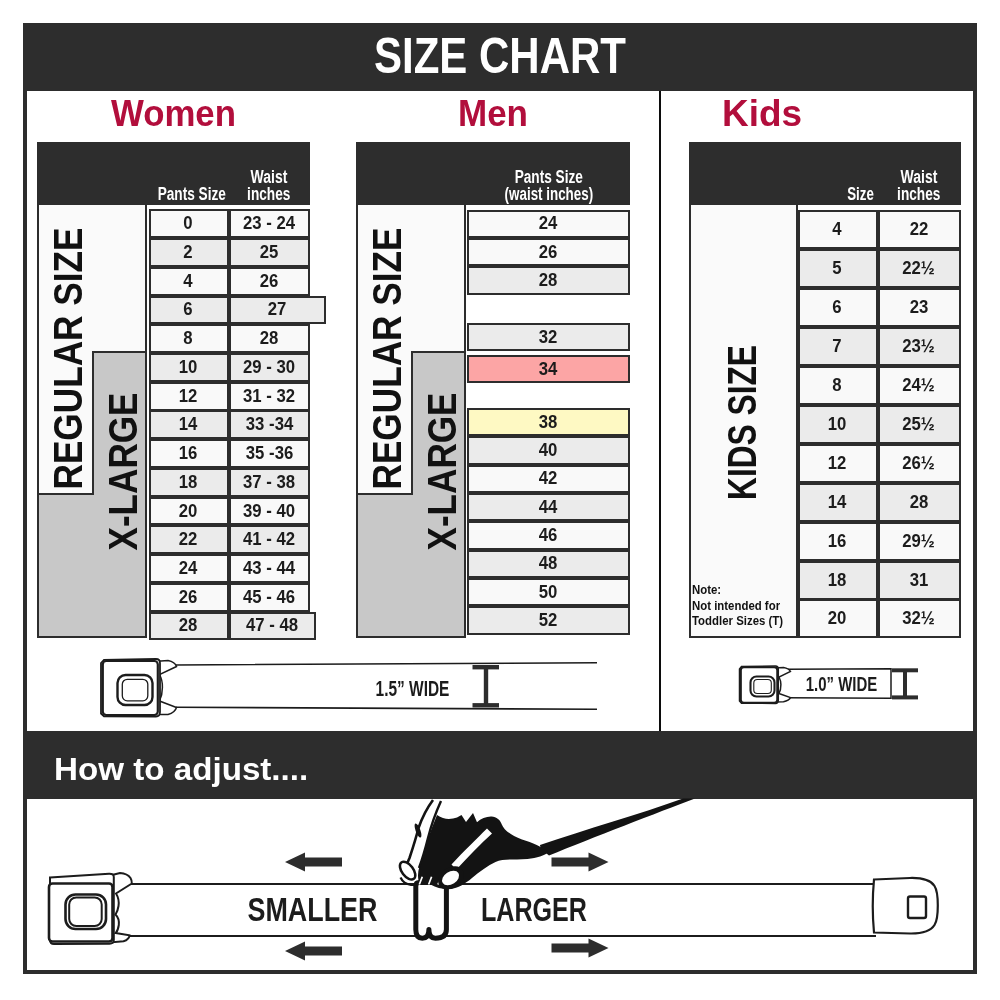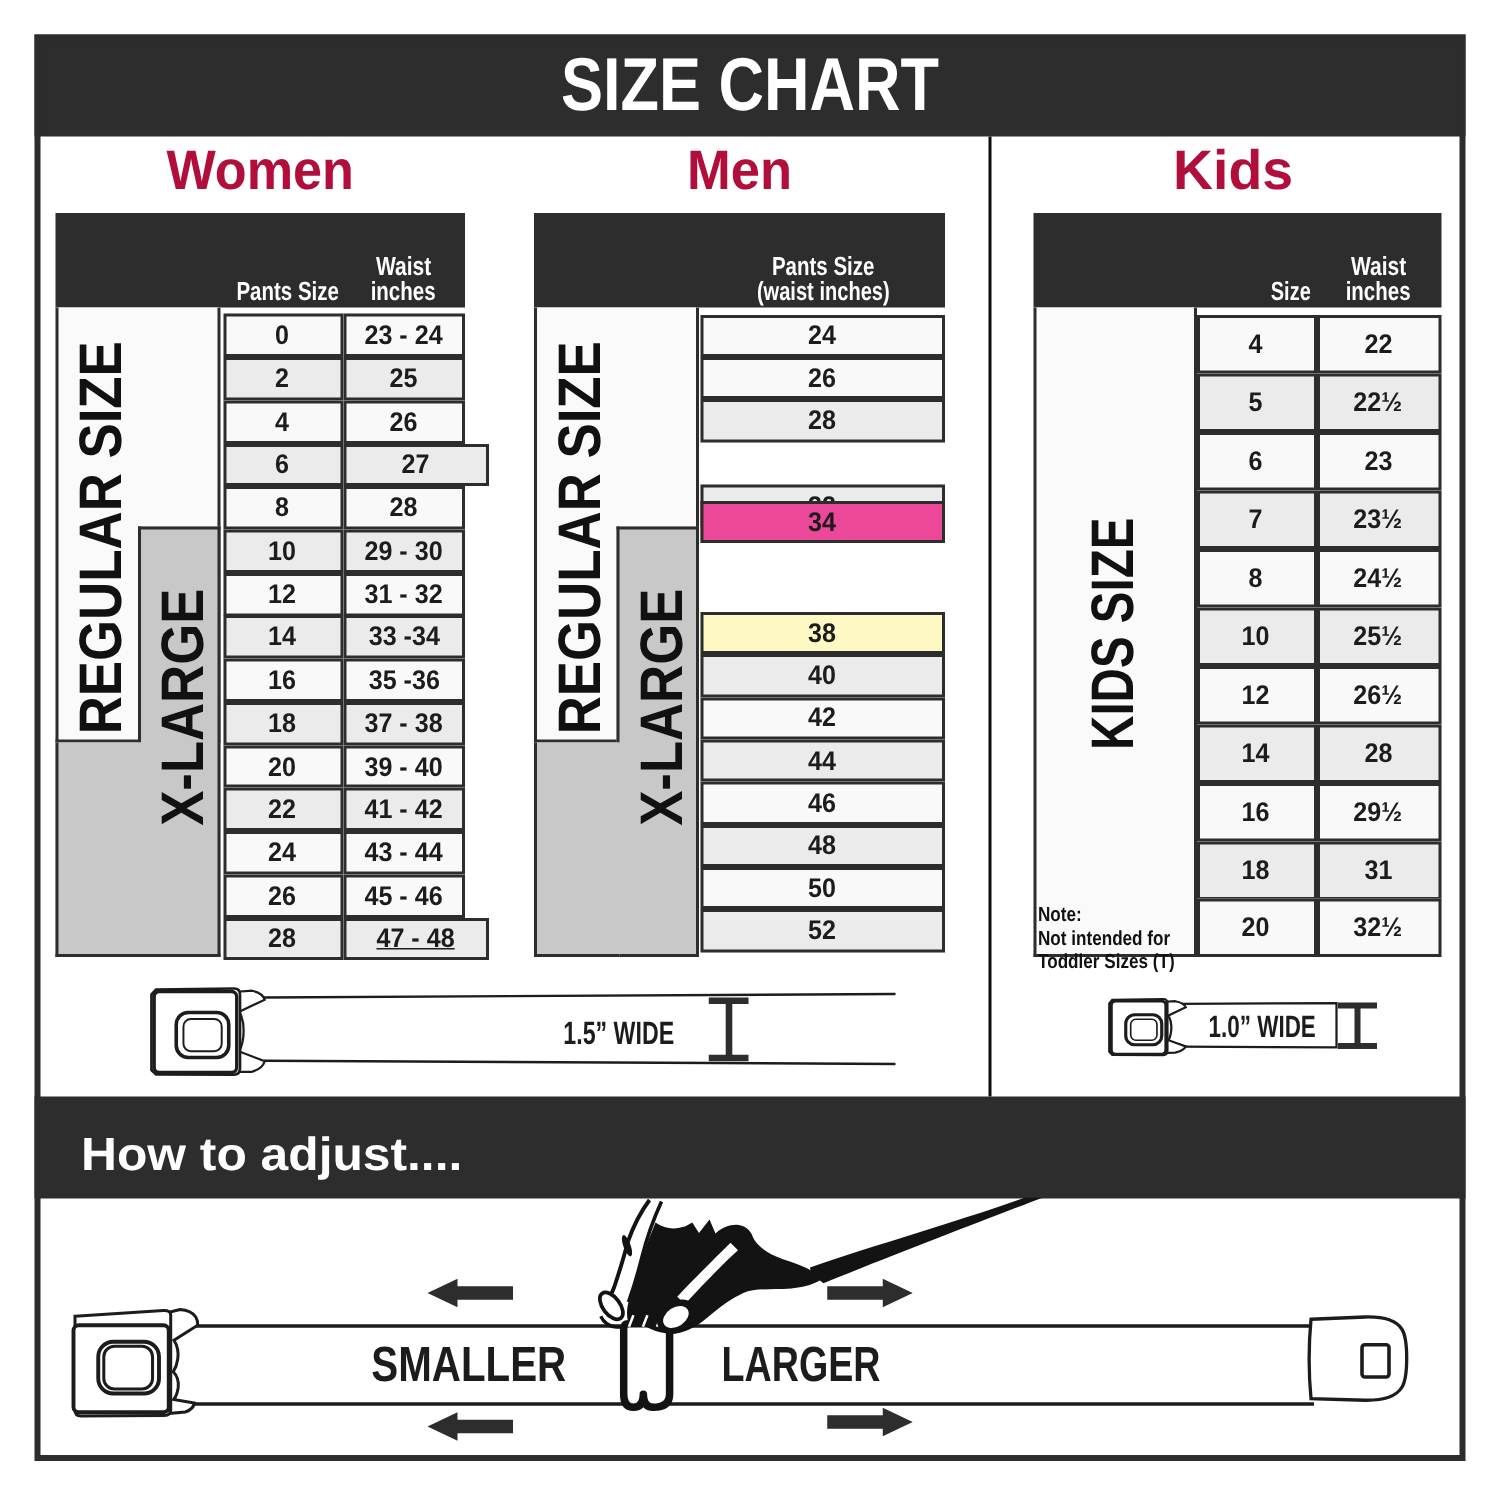--- a/index.html
+++ b/index.html
@@ -19,21 +19,21 @@
 <div class="abs" style="left:0;top:26.5px;width:1000px;text-align:center;color:#fff;font-weight:bold;font-size:50px;"><span style="display:inline-block;transform:scaleX(0.84);">SIZE CHART</span></div>
 
 <div class="abs" style="left:23px;top:23px;width:954px;height:951px;border:4px solid #2d2d2d;"></div>
 
 <div class="abs" style="left:658.6px;top:91px;width:2.8px;height:640px;background:#0c0c0c;"></div>
 
 <div class="abs" style="left:393px;top:93px;width:200px;text-align:center;color:#b20e3c;font-weight:bold;font-size:37px;"><span style="display:inline-block;transform:scaleX(0.946);">Men</span></div>
 
 <div class="abs" style="left:73.5px;top:93px;width:200px;text-align:center;color:#b20e3c;font-weight:bold;font-size:37px;"><span style="display:inline-block;transform:scaleX(0.94);">Women</span></div>
 
-<div class="abs" style="left:722px;top:93px;width:200px;text-align:center;color:#b20e3c;font-weight:bold;font-size:37px;"><span style="display:inline-block;transform:scaleX(0.998);">Kids</span></div>
+<div class="abs" style="left:722px;top:93px;width:200px;text-align:left;color:#b20e3c;font-weight:bold;font-size:37px;"><span style="display:inline-block;transform:scaleX(0.998);">Kids</span></div>
 
 <div class="abs" style="left:37px;top:142px;width:273px;height:63px;background:#2d2d2d;"></div>
 
 <div class="hdrtxt" style="left:148px;top:185.5px;width:81px;"><span style="transform:scaleX(0.78);">Pants Size</span></div>
 
 <div class="hdrtxt" style="left:228px;top:169px;width:82px;"><span style="transform:scaleX(0.8);">Waist</span><br><span style="transform:scaleX(0.78);">inches</span></div>
 
 <div class="abs" style="left:37px;top:205px;width:109.5px;height:290px;background:#fafafa;border:2.6px solid #2d2d2d;border-top:none;"></div>
 
 <div class="abs" style="left:91.5px;top:351px;width:55px;height:286.5px;background:#c8c8c8;border:2.6px solid #2d2d2d;border-left:none;"></div>
@@ -144,21 +144,21 @@
 <div class="cell" style="left:148.5px;top:582.8px;width:80px;height:28.830000000000002px;background:#f9f9f9;border-width:2.6px;">
       <span style="font-size:18px;transform:scaleX(0.93);">26</span>
     </div>
 <div class="cell" style="left:228.5px;top:582.8px;width:81.5px;height:28.830000000000002px;background:#f9f9f9;border-width:2.6px;">
       <span style="font-size:18px;transform:scaleX(0.93);">45 - 46</span>
     </div>
 
 <div class="cell" style="left:148.5px;top:611.5px;width:80px;height:28.830000000000002px;background:#ebebeb;border-width:2.6px;">
       <span style="font-size:18px;transform:scaleX(0.93);">28</span>
     </div>
-<div class="cell" style="left:228.5px;top:611.5px;width:97px;height:28.830000000000002px;background:#ebebeb;border-width:2.6px;text-decoration:underline;">
+<div class="cell" style="left:228.5px;top:611.5px;width:87px;height:28.830000000000002px;background:#ebebeb;border-width:2.6px;">
       <span style="font-size:18px;transform:scaleX(0.93);">47 - 48</span>
     </div>
 
 <div class="abs" style="left:356px;top:142px;width:274px;height:63px;background:#2d2d2d;"></div>
 
 <div class="hdrtxt" style="left:467px;top:169px;width:163px;"><span style="transform:scaleX(0.78);">Pants Size</span><br><span style="transform:scaleX(0.765);">(waist inches)</span></div>
 
 <div class="abs" style="left:356px;top:205px;width:109.5px;height:290px;background:#fafafa;border:2.6px solid #2d2d2d;border-top:none;"></div>
 
 <div class="abs" style="left:410.5px;top:351px;width:55px;height:286.5px;background:#c8c8c8;border:2.6px solid #2d2d2d;border-left:none;"></div>
@@ -185,21 +185,21 @@
 
 <div class="cell" style="left:467px;top:266.3px;width:163px;height:28.43px;background:#ebebeb;border-width:2.6px;">
       <span style="font-size:18px;transform:scaleX(0.93);">28</span>
     </div>
 
 
 <div class="cell" style="left:467px;top:322.9px;width:163px;height:28.43px;background:#ebebeb;border-width:2.6px;">
       <span style="font-size:18px;transform:scaleX(0.93);">32</span>
     </div>
 
-<div class="cell" style="left:467px;top:334px;width:163px;height:28.43px;background:#ec4899;border-width:2.6px;justify-content:center;">
+<div class="cell" style="left:467px;top:355px;width:163px;height:28.43px;background:#fca5a5;border-width:2.6px;justify-content:center;">
       <span style="font-size:18px;transform:scaleX(0.93);">34</span>
     </div>
 
 
 <div class="cell" style="left:467px;top:407.9px;width:163px;height:28.43px;background:#fef9c3;border-width:2.6px;">
       <span style="font-size:18px;transform:scaleX(0.93);">38</span>
     </div>
 
 <div class="cell" style="left:467px;top:436.2px;width:163px;height:28.43px;background:#ebebeb;border-width:2.6px;">
       <span style="font-size:18px;transform:scaleX(0.93);">40</span>
@@ -232,21 +232,21 @@
 <div class="abs" style="left:689px;top:142px;width:271.5px;height:63px;background:#2d2d2d;"></div>
 
 <div class="hdrtxt" style="left:797px;top:185.5px;width:81px;text-align:right;"><span style="transform:scaleX(0.76);">Size</span></div>
 
 <div class="hdrtxt" style="left:878px;top:169px;width:82px;"><span style="transform:scaleX(0.8);">Waist</span><br><span style="transform:scaleX(0.78);">inches</span></div>
 
 <div class="vlabel" style="left:689px;top:205px;width:108.5px;height:433px;background:#fafafa;border:2.8px solid #2d2d2d;border-top:none;">
       <span style="transform:rotate(-90deg) translateX(-2px) scaleX(0.792);">KIDS SIZE</span>
     </div>
 
-<div class="abs" style="left:692px;top:582px;width:140px;font-weight:bold;font-size:13.5px;line-height:15.6px;color:#111;margin-top:20px;"><span style="display:inline-block;transform:scaleX(0.845);transform-origin:left center;white-space:nowrap;">Note:<br>Not intended for<br>Toddler Sizes (T)</span></div>
+<div class="abs" style="left:692px;top:582px;width:140px;font-weight:bold;font-size:13.5px;line-height:15.6px;color:#111;"><span style="display:inline-block;transform:scaleX(0.845);transform-origin:left center;white-space:nowrap;">Note:<br>Not intended for<br>Toddler Sizes (T)</span></div>
 
 <div class="cell" style="left:797.5px;top:210.4px;width:80px;height:39.0px;background:#f9f9f9;border-width:2.6px;">
       <span style="font-size:18px;transform:scaleX(0.93);">4</span>
     </div>
 <div class="cell" style="left:877.5px;top:210.4px;width:83px;height:39.0px;background:#f9f9f9;border-width:2.6px;">
       <span style="font-size:18px;transform:scaleX(0.93);">22</span>
     </div>
 
 <div class="cell" style="left:797.5px;top:249.3px;width:80px;height:39.0px;background:#ebebeb;border-width:2.6px;">
       <span style="font-size:18px;transform:scaleX(0.93);">5</span>

